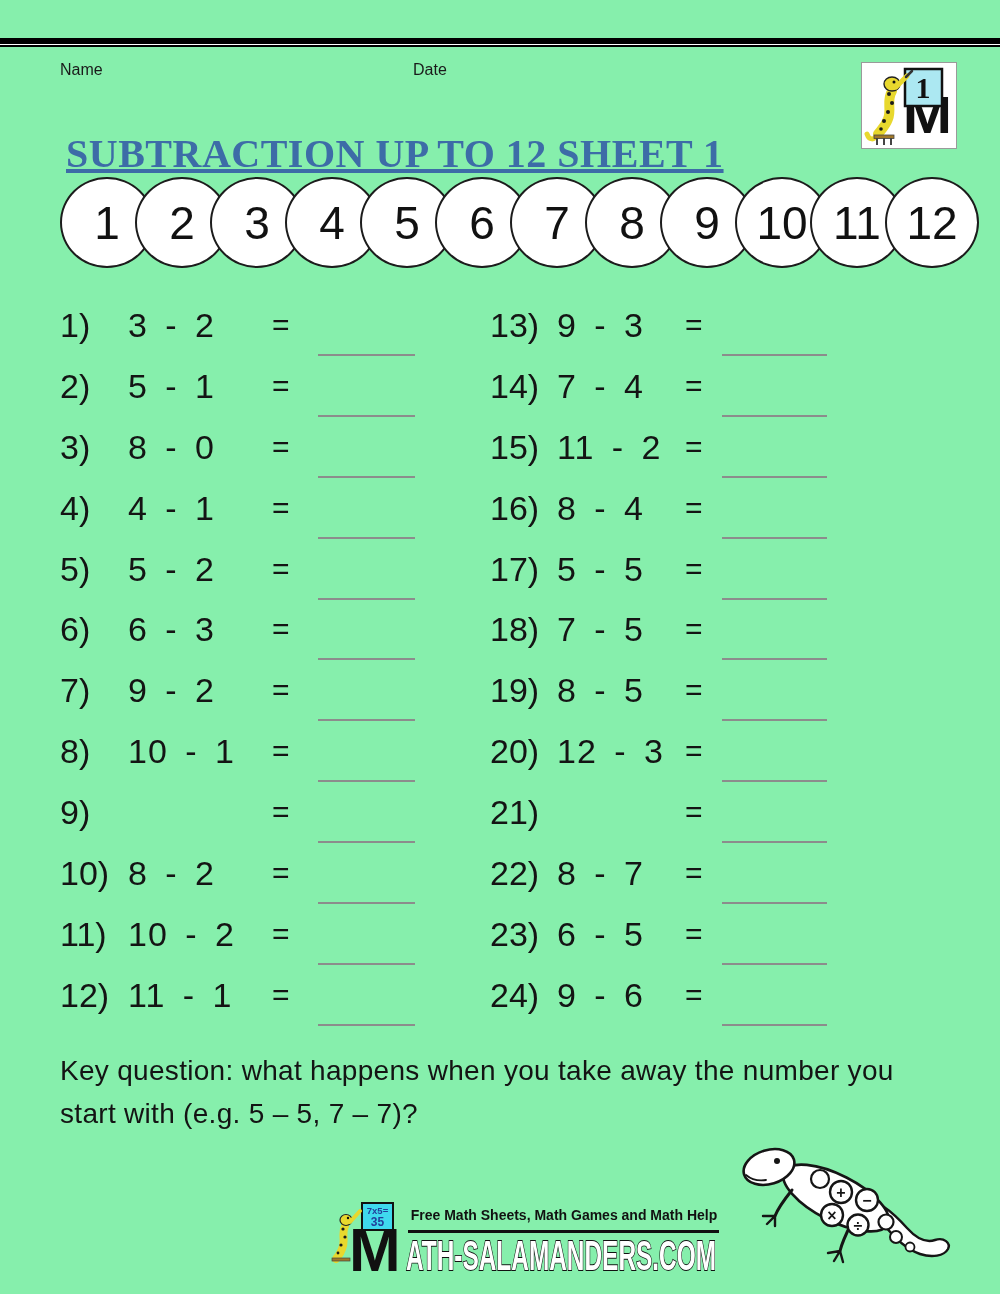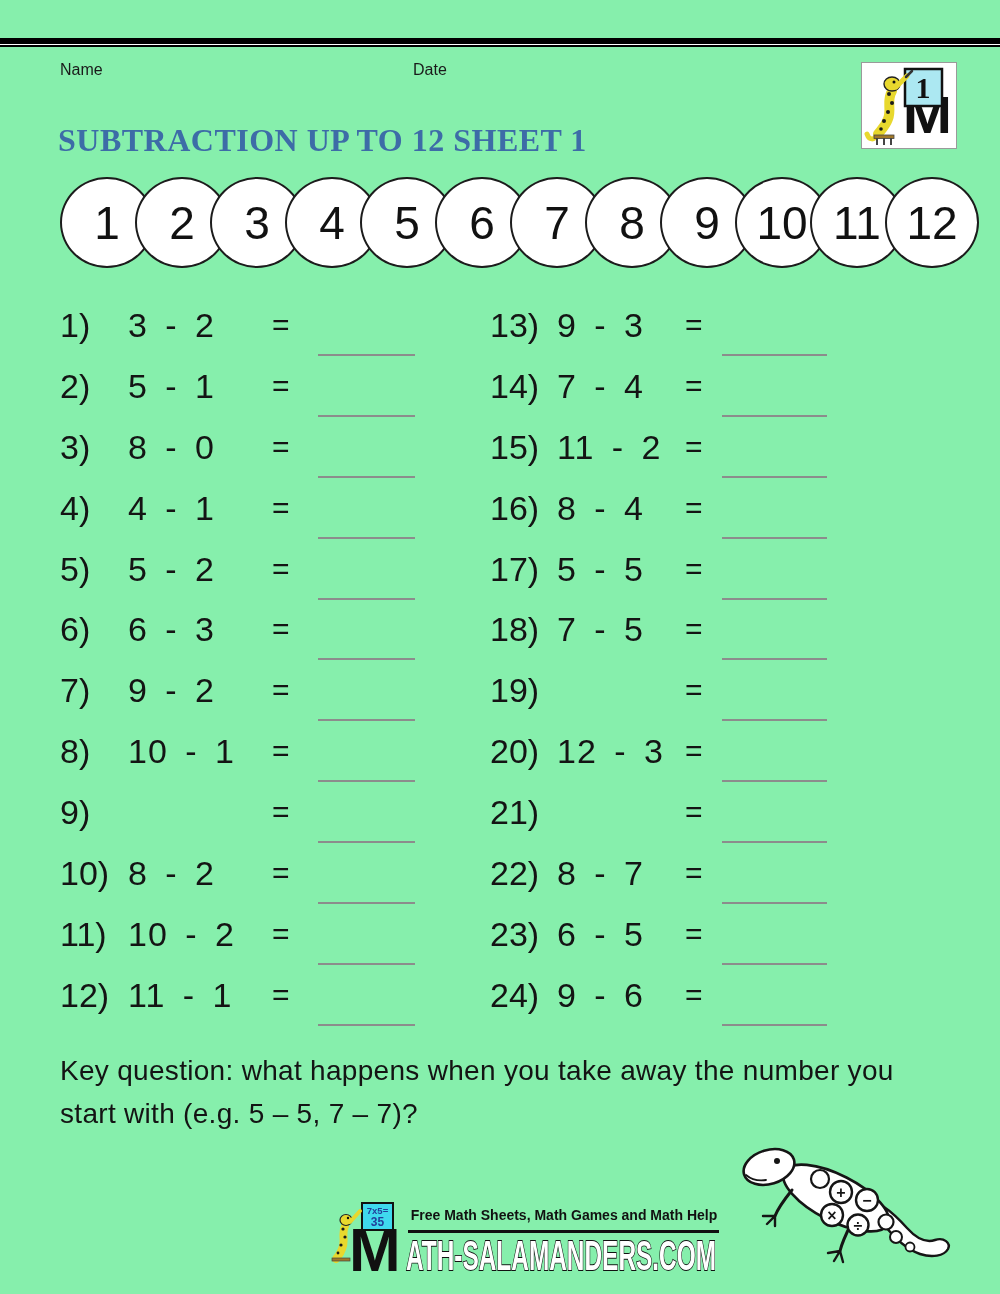--- a/index.html
+++ b/index.html
@@ -8,22 +8,22 @@
 
   .topline{position:absolute;left:0;top:38px;width:1000px;height:9px;
     background:linear-gradient(to bottom,#000 0 5.5px,#fff 5.5px 7px,#000 7px 9px);}
 
   .label{position:absolute;top:61px;font-size:16px;color:#1a1a1a;}
   .name-label{left:60px}
   .date-label{left:413px}
 
   .logobox{position:absolute;left:861px;top:62px;width:94px;height:85px;border:1px solid #9a9a9a;background:#fff;}
 
-  .title{position:absolute;left:58px;top:122px;margin:0;font-family:"Liberation Serif",serif;
-    font-size:32px;font-weight:600;letter-spacing:.5px;color:#3d6ca7;white-space:nowrap;}
+  .title{position:absolute;left:58px;top:122px;margin:8px;font-family:"Liberation Serif",serif;
+    font-size:40px;font-weight:600;letter-spacing:.5px;color:#3d6ca7;white-space:nowrap;text-decoration:underline;}
 
   .track{position:absolute;left:60px;top:177px;height:88px;display:flex;}
   .circle{flex:0 0 auto;width:90px;height:87px;border:2px solid #1c1c1c;border-radius:50%;background:#fff;
     margin-right:-19px;display:flex;align-items:center;justify-content:center;}
   .circle span{font-size:46px;color:#111;}
 
   .col{position:absolute;top:295px;width:430px;}
   .col-left{left:60px}
   .col-right{left:490px}
   .prow{position:relative;height:60.9px;}
@@ -232,20 +232,21 @@
         <div class="ans"></div>
       </div>
       <div class="prow">
         <span class="pnum">18)</span>
         <span class="expr">7 - 5</span>
         <span class="eq">=</span>
         <div class="ans"></div>
       </div>
       <div class="prow">
         <span class="pnum">19)</span>
+        <span class="expr">8 - 5</span>
         <span class="eq">=</span>
         <div class="ans"></div>
       </div>
       <div class="prow">
         <span class="pnum">20)</span>
         <span class="expr">12 - 3</span>
         <span class="eq">=</span>
         <div class="ans"></div>
       </div>
       <div class="prow">

